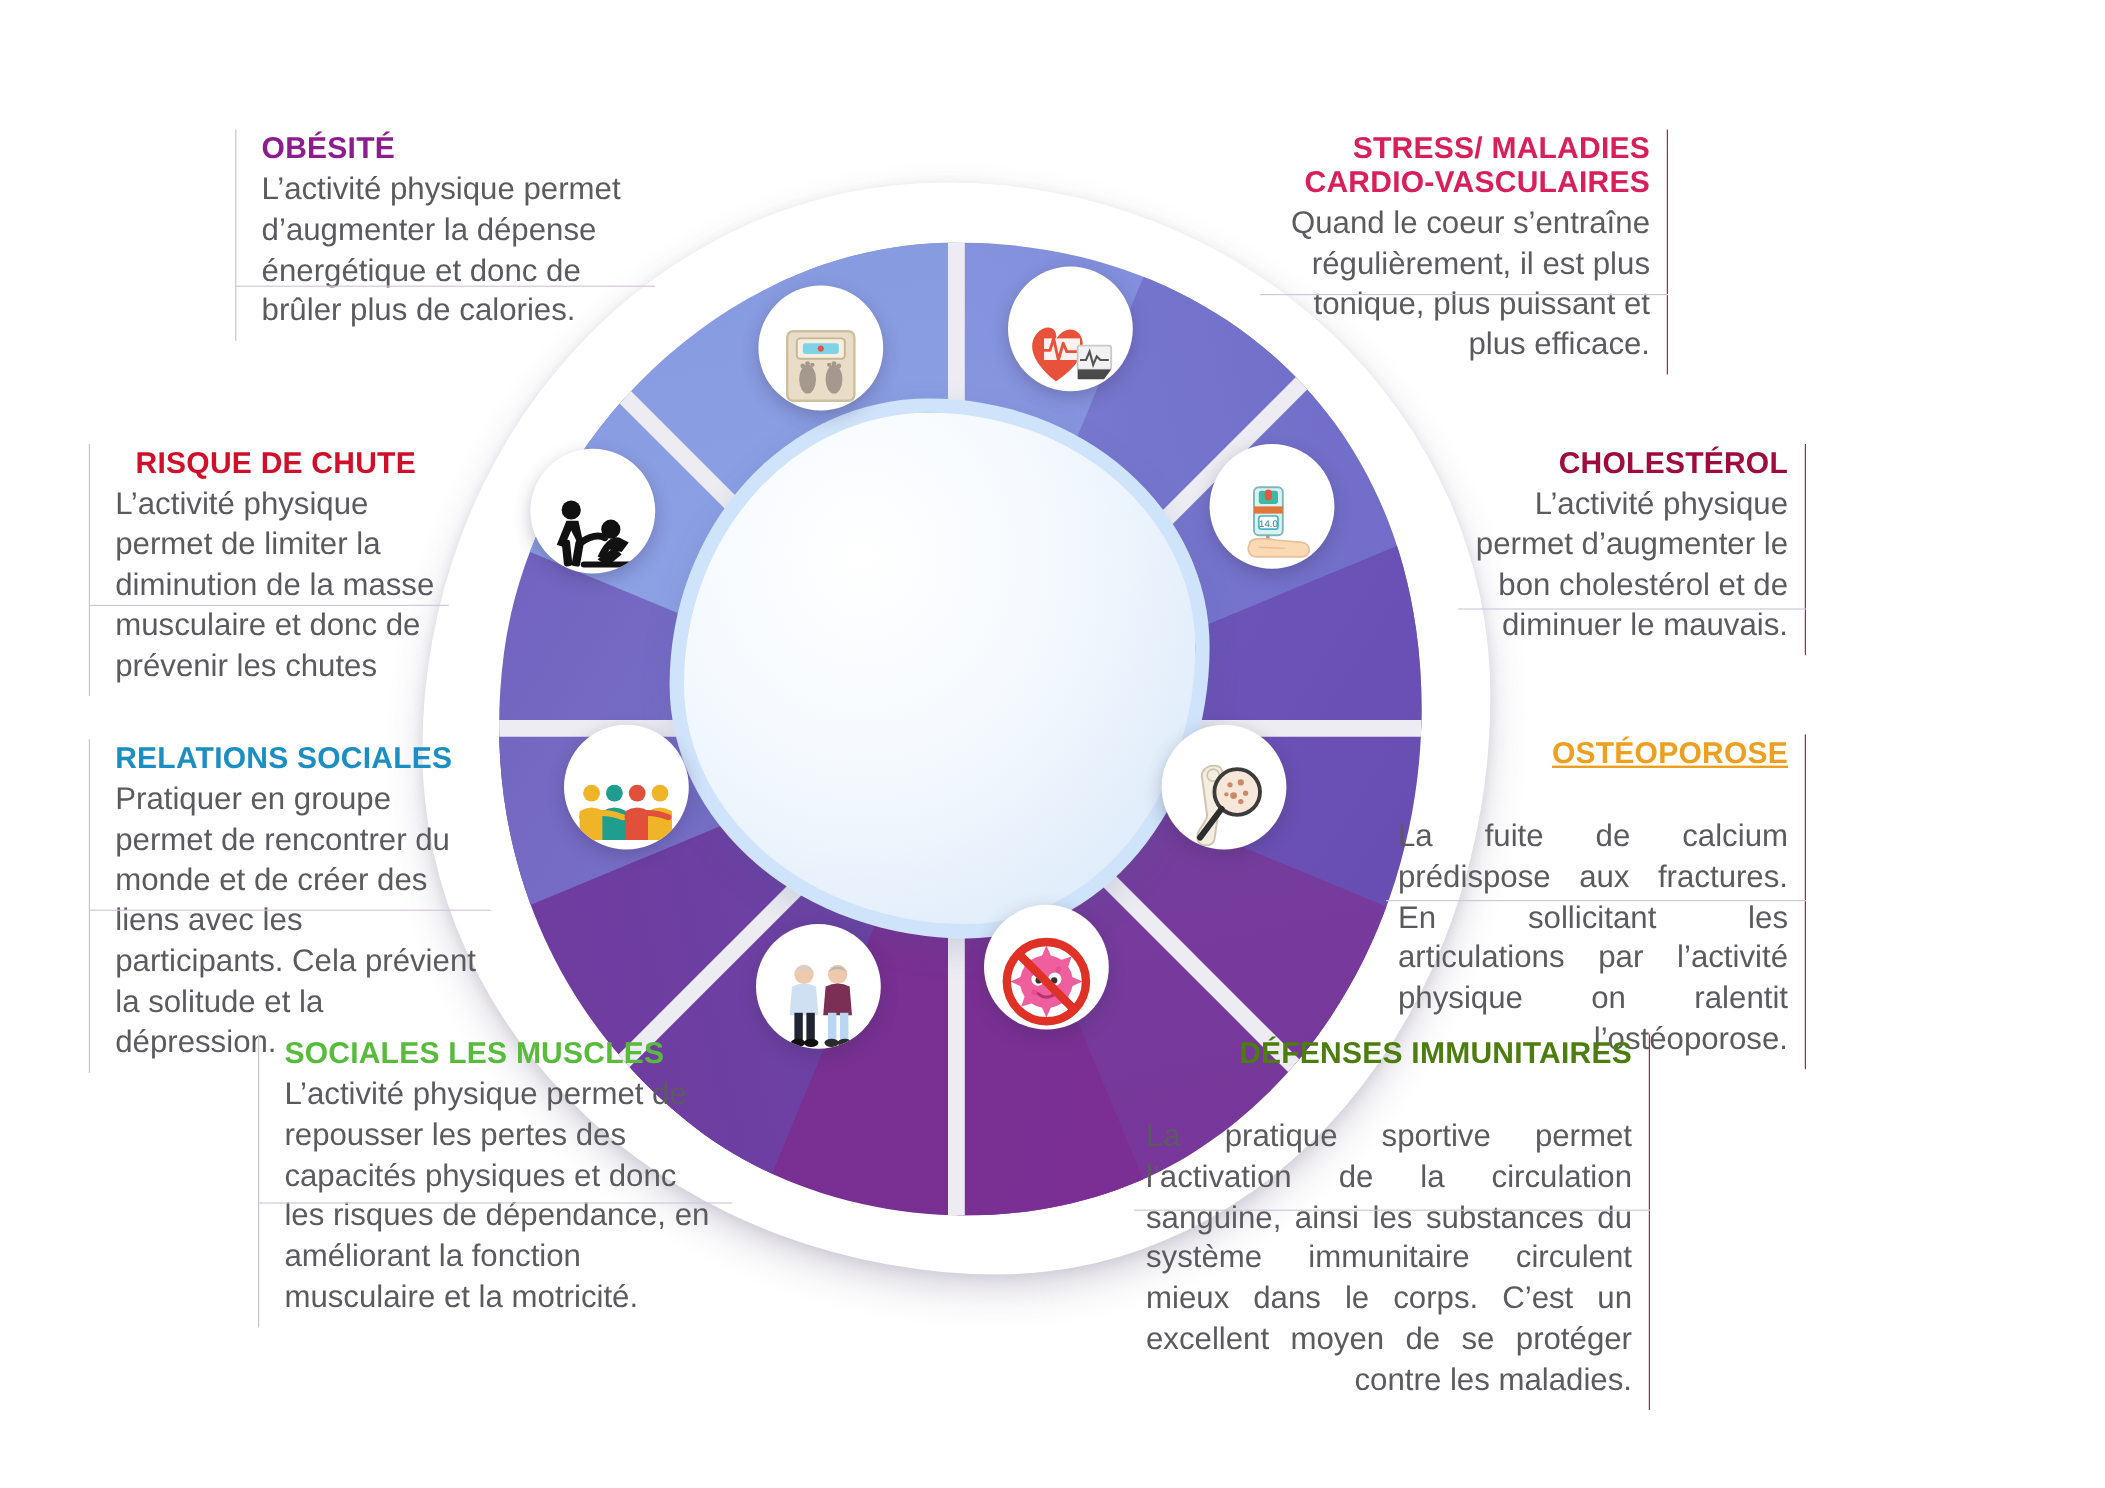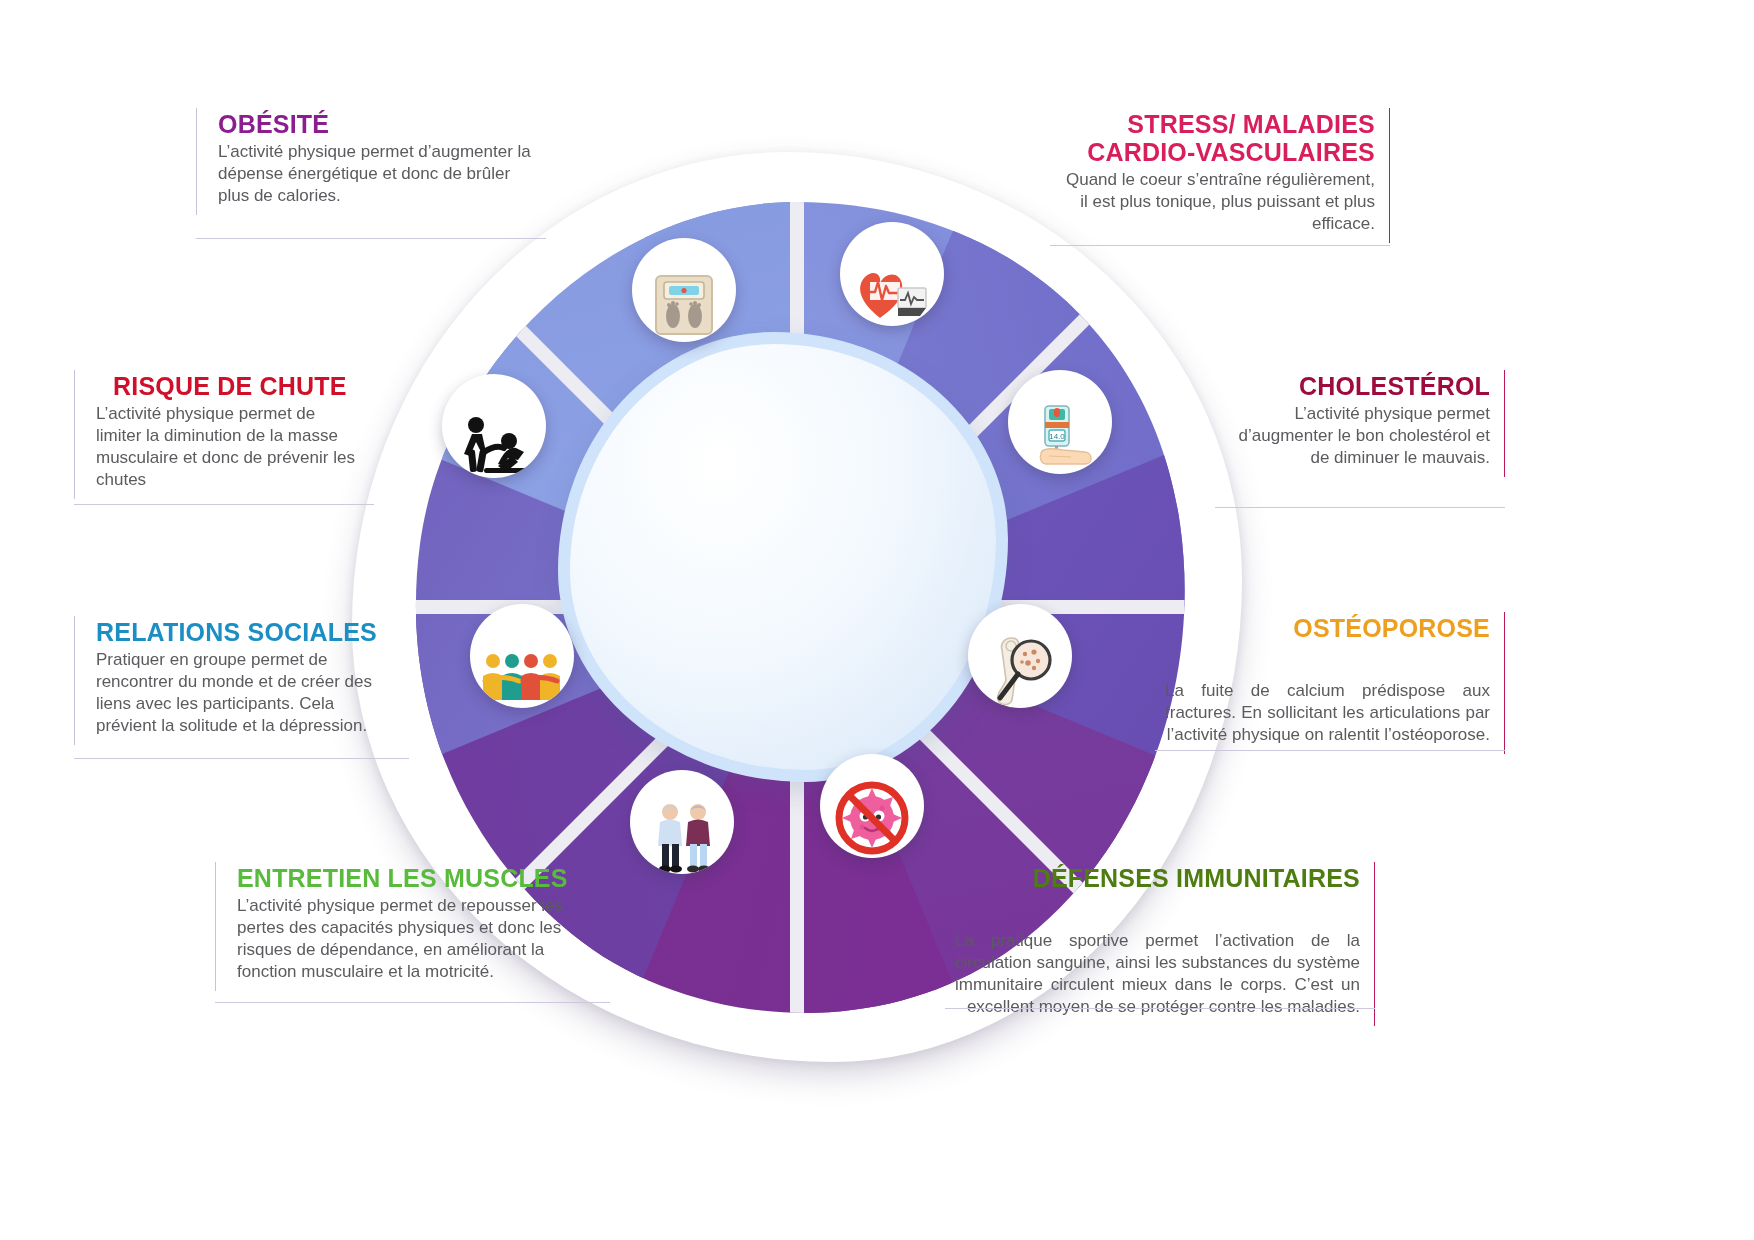--- a/index.html
+++ b/index.html
@@ -31,21 +31,21 @@
 
   .callout .title {
     font-weight: bold;
     font-size: 25px;
     line-height: 1.12;
     letter-spacing: 0.2px;
     margin: 0 0 3px 0;
     white-space: pre-line;
   }
   .callout .body {
-    font-size: 17px;
+    font-size: 26px;
     line-height: 1.30;
     color: #5b5b5f;
     margin: 0;
   }
   
   .rule {
     position: absolute;
     height: 1px;
     background: #cfc8dc;
   }
@@ -342,27 +342,27 @@
 </div>
 <div class="rule" style="left:1215px; top:507px; width:290px;"></div>
 
 <div class="callout left" style="left:74px; top:616px; width:335px;">
   <div class="title" style="color: rgb(27, 142, 196);">RELATIONS SOCIALES</div>
   <div class="body">Pratiquer en groupe permet de rencontrer du monde et de créer des liens avec les participants. Cela prévient la solitude et la dépression.</div>
 </div>
 <div class="rule" style="left:74px; top:758px; width:335px;"></div>
 
 <div class="callout right justify" style="left:1155px; top:612px; width:350px;">
-  <div class="title" style="color: rgb(237, 160, 31);">OSTÉOPOROSE</div>
+  <div class="title" style="color: rgb(237, 160, 31); text-decoration: underline;">OSTÉOPOROSE</div>
   <div class="body">La fuite de calcium prédispose aux fractures. En sollicitant les articulations par l’activité physique on ralentit l’ostéoporose.</div>
 </div>
 <div class="rule" style="left:1155px; top:750px; width:350px;"></div>
 
 <div class="callout left" style="left:215px; top:862px; width:395px;">
-  <div class="title" style="color: rgb(88, 187, 60);">ENTRETIEN LES MUSCLES</div>
+  <div class="title" style="color: rgb(88, 187, 60);">SOCIALES LES MUSCLES</div>
   <div class="body">L’activité physique permet de repousser les pertes des capacités physiques et donc les risques de dépendance, en améliorant la fonction musculaire et la motricité.</div>
 </div>
 <div class="rule" style="left:215px; top:1002px; width:395px;"></div>
 
 <div class="callout right justify" style="left:945px; top:862px; width:430px;">
   <div class="title" style="color: #4d7c0f;">DÉFENSES IMMUNITAIRES</div>
   <div class="body">La pratique sportive permet l’activation de la circulation sanguine, ainsi les substances du système immunitaire circulent mieux dans le corps. C’est un excellent moyen de se protéger contre les maladies.</div>
 </div>
 <div class="rule" style="left:945px; top:1008px; width:430px;"></div>
 

